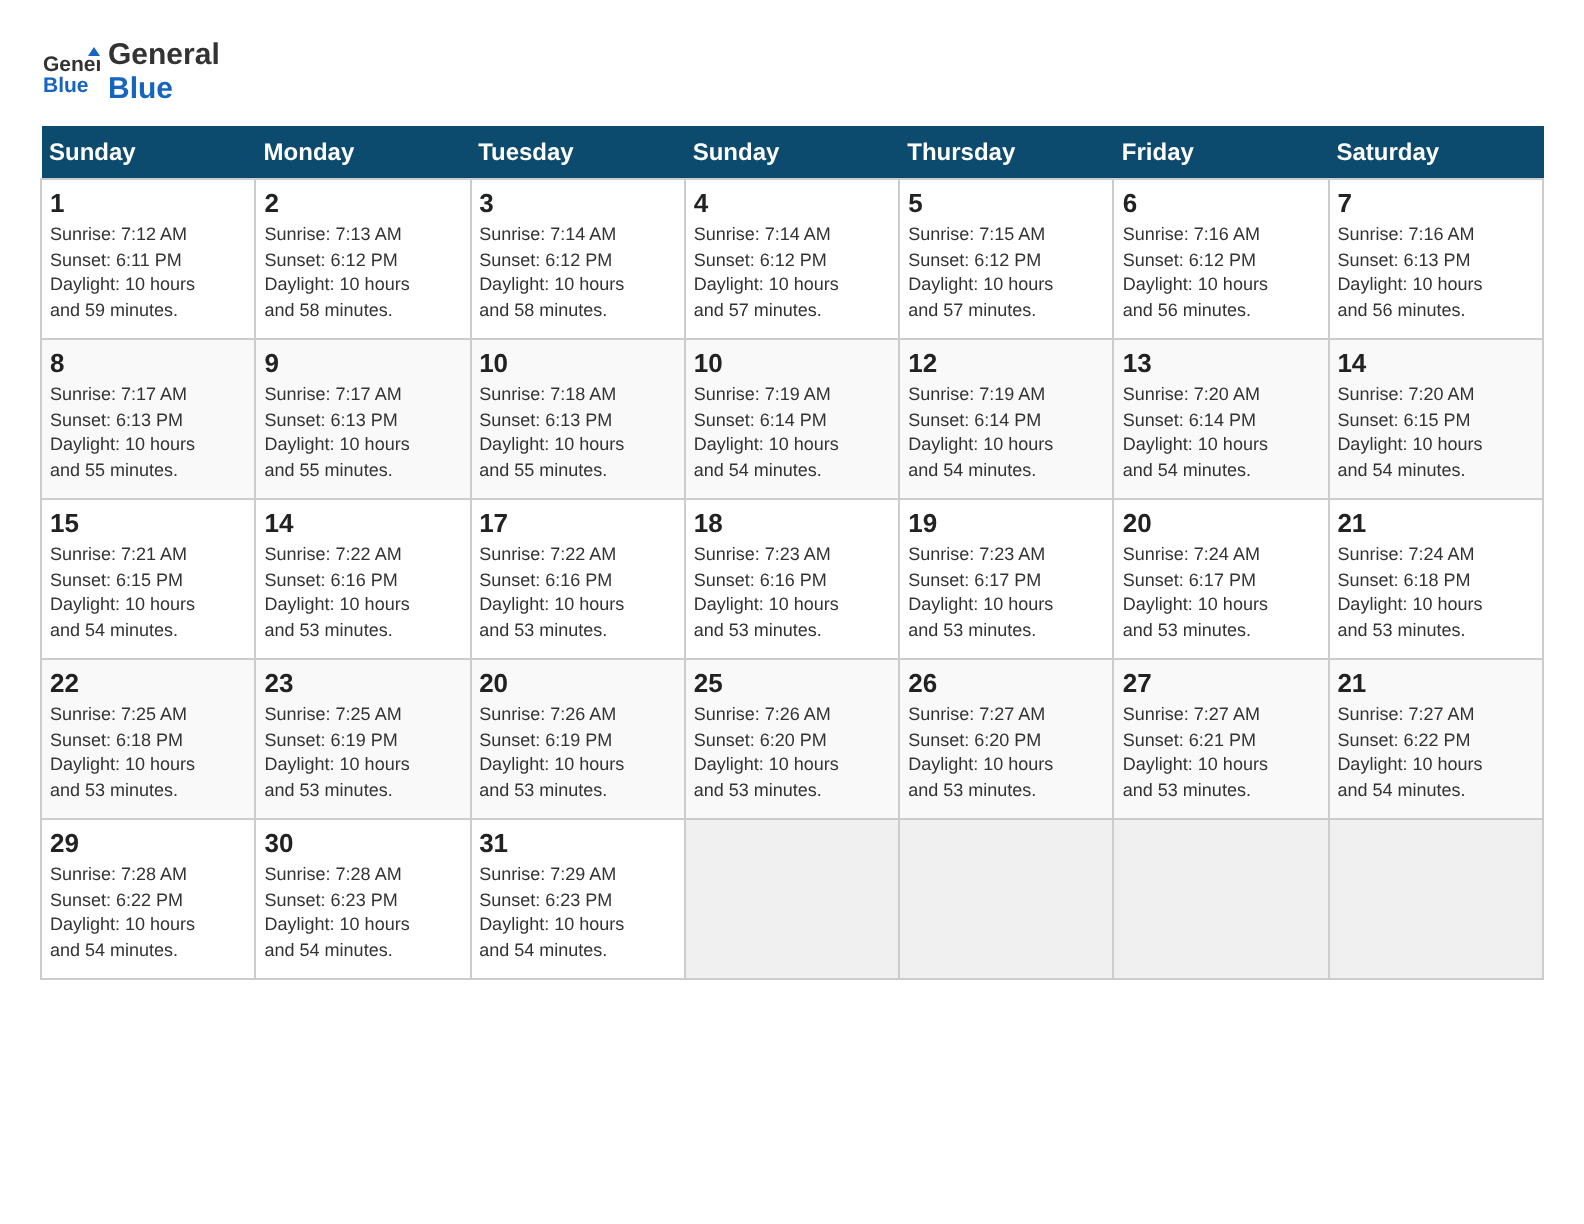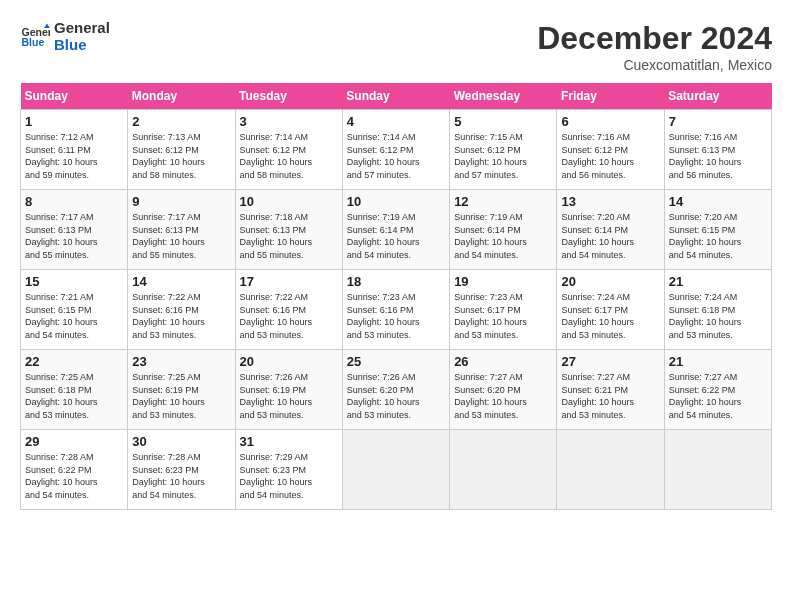--- a/index.html
+++ b/index.html
@@ -36,21 +36,21 @@
     .location {
       font-size: 14px;
       color: #555;
     }
     table {
       width: 100%;
       border-collapse: collapse;
       font-size: 10px;
     }
     thead th {
-      background-color: #ec4899;
+      background-color: #0c4a6e;
       color: #fff;
       padding: 6px 4px;
       text-align: left;
       font-size: 12px;
       font-weight: bold;
     }
     tbody td {
       border: 1px solid #ccc;
       vertical-align: top;
       padding: 4px;
@@ -87,34 +87,30 @@
     <svg class="logo-icon" viewBox="0 0 40 40" xmlns="http://www.w3.org/2000/svg">
       <text x="2" y="18" font-size="14" font-weight="bold" fill="#333">General</text>
       <text x="2" y="32" font-size="14" font-weight="bold" fill="#1565c0">Blue</text>
       <polygon points="32,8 40,8 36,2" fill="#1565c0"></polygon>
     </svg>
     <div>
       <div style="font-size:15px;font-weight:bold;color:#333;line-height:1.1;">General</div>
       <div style="font-size:15px;font-weight:bold;color:#1565c0;line-height:1.1;">Blue</div>
     </div>
   </div>
-  <div class="title-block">
-    <div class="month-title">December 2024</div>
-    <div class="location">Cuexcomatitlan, Mexico</div>
-  </div>
 </div>
 
 <table>
   <thead>
     <tr>
     <th>Sunday</th>
         <th>Monday</th>
         <th>Tuesday</th>
         <th>Sunday</th>
-        <th>Wednesday</th>
+        <th>Thursday</th>
         <th>Friday</th>
         <th>Saturday</th>
       </tr>
   </thead>
   <tbody id="calendar-body">
   <tr>
         <td>
           <span class="day-num">1</span>
           <div class="day-info">Sunrise: 7:12 AM<br>Sunset: 6:11 PM<br>Daylight: 10 hours<br>and 59 minutes.</div>
         </td>

